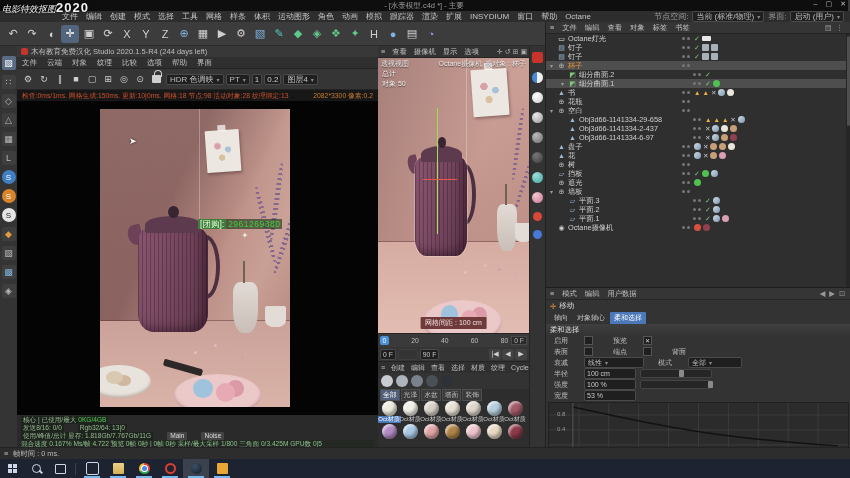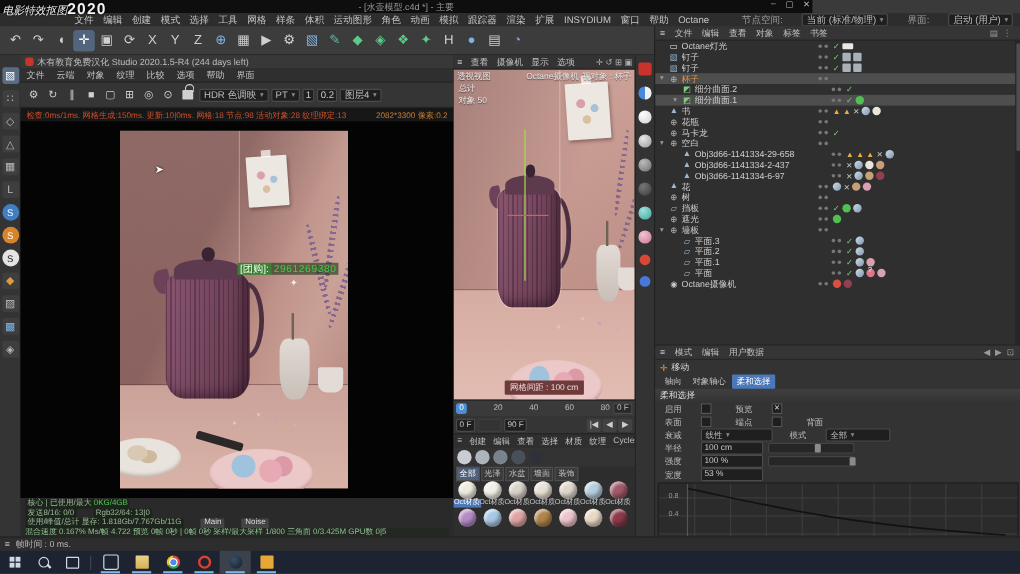--- a/index.html
+++ b/index.html
@@ -1,33 +1,33 @@
 <!DOCTYPE html>
 <html><head>
 <meta charset="utf-8">
 <style>
   html,body{margin:0;padding:0}
   body{width:850px;height:478px;position:relative;overflow:hidden;background:#3a3a3a;
        font-family:"Liberation Sans","DejaVu Sans",sans-serif;color:#c8c8c8;
        -webkit-font-smoothing:antialiased;font-size:8px}
 
   
-  #titlebar{position:absolute;left:0;top:0;width:677px;height:11px;background:#0e0e0e;
+  #titlebar{position:absolute;left:0;top:0;width:848px;height:11px;background:#0e0e0e;
             display:flex;align-items:center;justify-content:center;color:#9a9a9a;font-size:7.5px}
   #win-controls{position:absolute;right:2px;top:0;display:flex;gap:8px;color:#bbb;font-size:7px}
   #win-controls span{cursor:default}
   #brand-watermark{position:absolute;left:2px;top:0;z-index:60;color:#f2f2f2;
       font-size:9px;font-style:italic;text-shadow:0 0 2px #000;white-space:nowrap}
   #brand-watermark b{font-size:13px;font-style:normal;letter-spacing:1px}
 
   
   #menubar{position:absolute;left:0;top:11px;width:850px;height:11px;background:#2d2d2d;
            display:flex;align-items:center;padding-left:58px;box-sizing:border-box;font-size:8px}
   #menubar .m{padding:0 4px;white-space:nowrap;color:#c4c4c4}
-  #menubar-right{margin-left:auto;display:flex;align-items:center;gap:16px;padding-right:6px;color:#9a9a9a}
+  #menubar-right{margin-left:auto;display:flex;align-items:center;gap:4px;padding-right:6px;color:#9a9a9a}
   .dd{background:#1f1f1f;border:1px solid #4a4a4a;border-radius:2px;color:#bdbdbd;
       padding:0 3px;height:9px;display:flex;align-items:center;gap:3px;white-space:nowrap}
   .dd i{font-style:normal;color:#8a8a8a;font-size:6px}
 
   
   #toolbar{position:absolute;left:0;top:22px;width:545px;height:24px;background:#3c3c3c;
            display:flex;align-items:center;gap:1px;padding-left:4px;box-sizing:border-box;border-bottom:1px solid #2a2a2a}
   .ib{width:18px;height:18px;border-radius:3px;display:flex;align-items:center;justify-content:center;
       font-size:11px;color:#cfcfcf;background:transparent}
   .ib.c-active{background:#53657d;color:#fff}
@@ -735,33 +735,20 @@
         <span class="om-ico null"></span>
         <span class="om-label">花瓶</span>
         <span class="om-dots">
           <i></i>
           <i></i>
         </span>
         <span class="om-tags"></span>
       </div>
       <div class="om-row">
         <span class="om-ind" style="width: 0px;"></span>
-        <span class="om-arrow"></span>
-        <span class="om-ico null"></span>
-        <span class="om-label">马卡龙</span>
-        <span class="om-dots">
-          <i></i>
-          <i></i>
-        </span>
-        <span class="om-tags">
-          <span class="tag check"></span>
-        </span>
-      </div>
-      <div class="om-row">
-        <span class="om-ind" style="width: 0px;"></span>
         <span class="om-arrow">▾</span>
         <span class="om-ico null"></span>
         <span class="om-label">空白</span>
         <span class="om-dots">
           <i></i>
           <i></i>
         </span>
         <span class="om-tags"></span>
       </div>
       <div class="om-row">
@@ -810,20 +797,37 @@
           <span class="tag x"></span>
           <span class="tag phong"></span>
           <span class="tag mat-tan"></span>
           <span class="tag mat-maroon"></span>
         </span>
       </div>
       <div class="om-row">
         <span class="om-ind" style="width: 0px;"></span>
         <span class="om-arrow"></span>
         <span class="om-ico poly"></span>
+        <span class="om-label">盘子</span>
+        <span class="om-dots">
+          <i></i>
+          <i></i>
+        </span>
+        <span class="om-tags">
+          <span class="tag phong"></span>
+          <span class="tag x"></span>
+          <span class="tag mat-tan"></span>
+          <span class="tag mat-tan"></span>
+          <span class="tag mat-white"></span>
+        </span>
+      </div>
+      <div class="om-row">
+        <span class="om-ind" style="width: 0px;"></span>
+        <span class="om-arrow"></span>
+        <span class="om-ico poly"></span>
         <span class="om-label">花</span>
         <span class="om-dots">
           <i></i>
           <i></i>
         </span>
         <span class="om-tags">
           <span class="tag phong"></span>
           <span class="tag x"></span>
           <span class="tag mat-tan"></span>
           <span class="tag mat-pink"></span>
@@ -912,36 +916,20 @@
         <span class="om-arrow"></span>
         <span class="om-ico plane"></span>
         <span class="om-label">平面.1</span>
         <span class="om-dots">
           <i></i>
           <i></i>
         </span>
         <span class="om-tags">
           <span class="tag check"></span>
           <span class="tag phong"></span>
-          <span class="tag mat-pink"></span>
-        </span>
-      </div>
-      <div class="om-row">
-        <span class="om-ind" style="width: 11px;"></span>
-        <span class="om-arrow"></span>
-        <span class="om-ico plane"></span>
-        <span class="om-label">平面</span>
-        <span class="om-dots">
-          <i></i>
-          <i></i>
-        </span>
-        <span class="om-tags">
-          <span class="tag check"></span>
-          <span class="tag phong"></span>
-          <span class="tag q"></span>
           <span class="tag mat-pink"></span>
         </span>
       </div>
       <div class="om-row">
         <span class="om-ind" style="width: 0px;"></span>
         <span class="om-arrow"></span>
         <span class="om-ico cam"></span>
         <span class="om-label">Octane摄像机</span>
         <span class="om-dots">
           <i></i>

